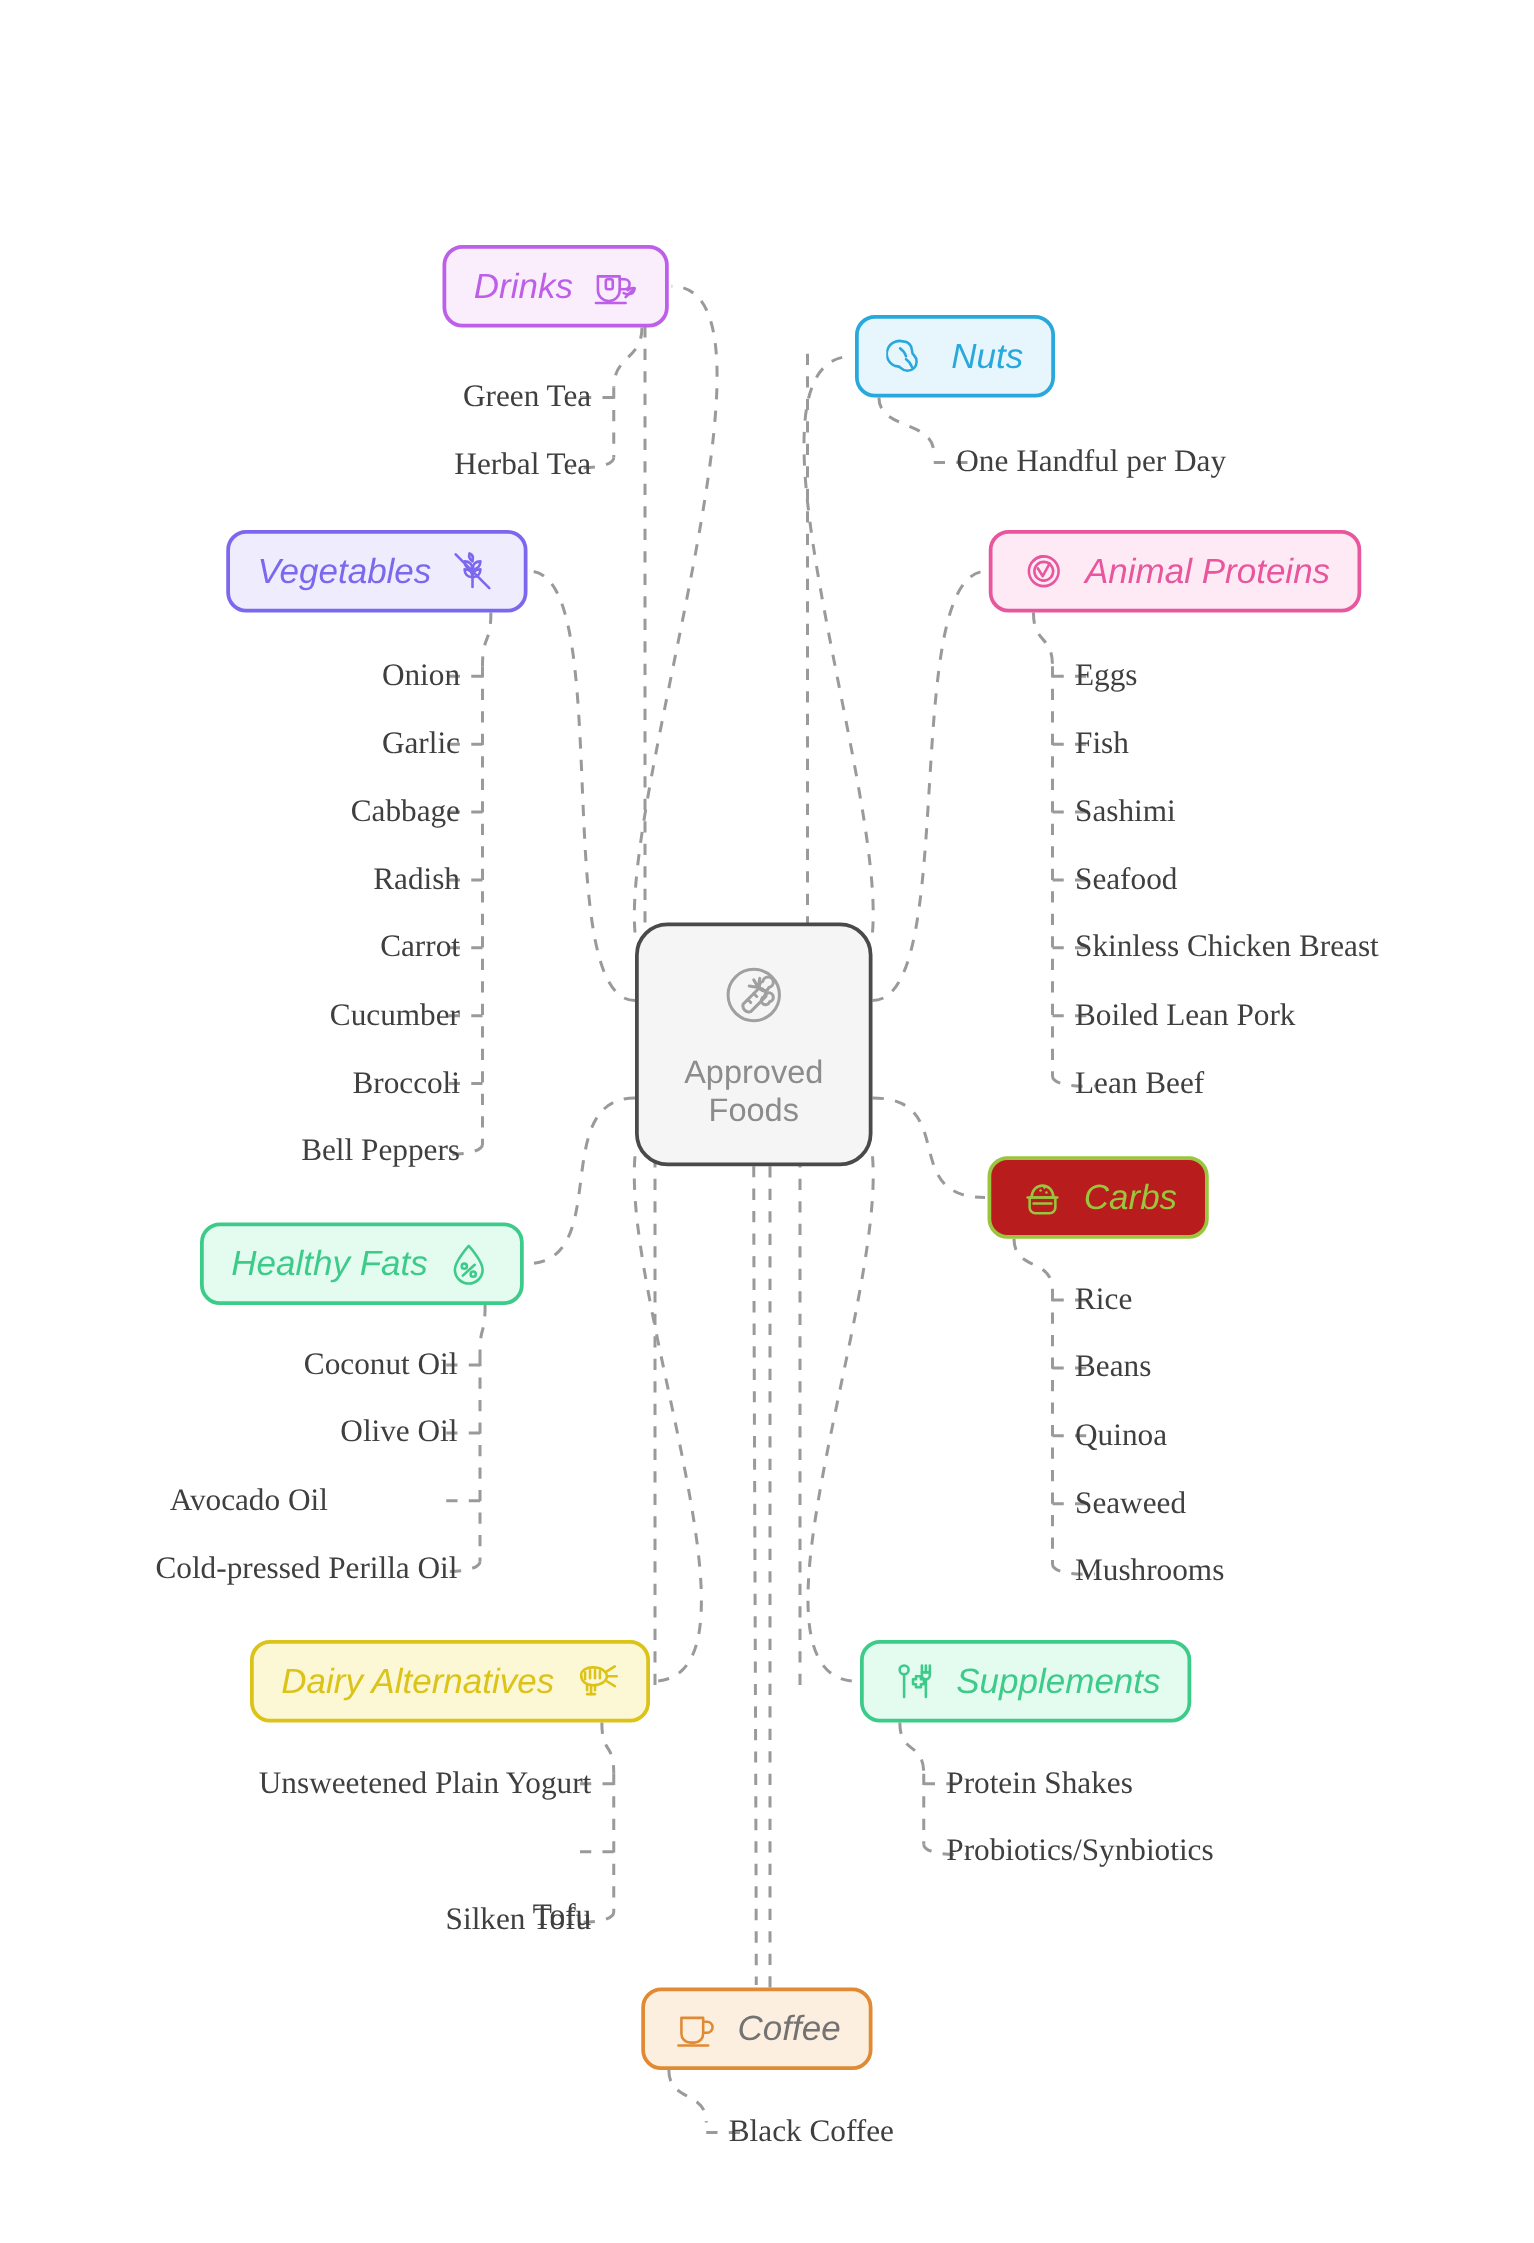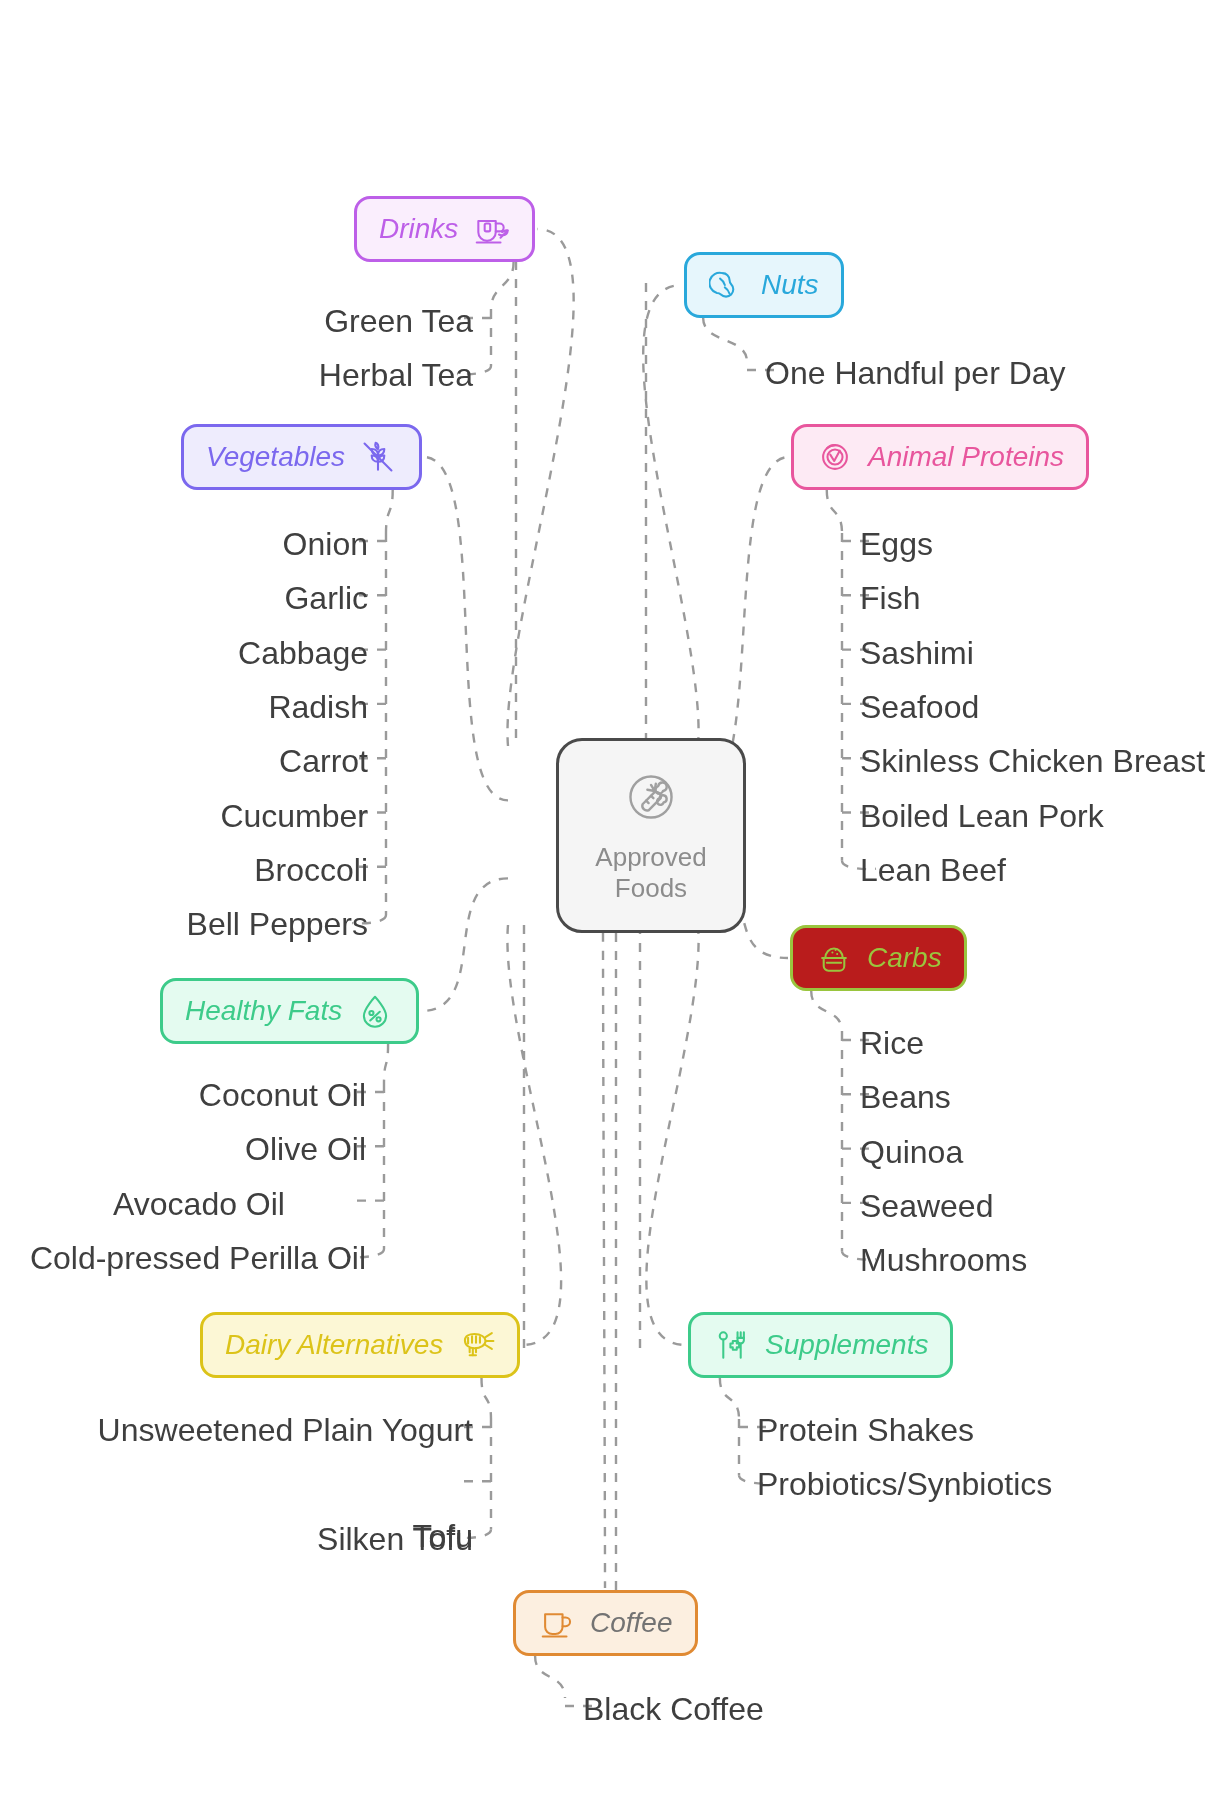--- a/index.html
+++ b/index.html
@@ -75,36 +75,36 @@
     left: 508px;
     top: 738px;
     border: 3px solid #4a4a4a;
     border-radius: 26px;
     background: #f5f5f5;
     display: flex;
     flex-direction: column;
     align-items: center;
     justify-content: center;
     gap: 12px;
-    margin-left: 48px;
   }
   .center-node .clbl {
     font-size: 26px;
     color: #8c8c8c;
     text-align: center;
     line-height: 1.18;
   }
 
   
   .leaf {
     position: absolute;
-    font-size: 32px;
+    font-size: 25px;
     color: #3f3f3f;
     white-space: nowrap;
     line-height: 1;
+    font-family: Liberation Serif, serif;
   }
   .leaf.r { text-align: left; }
   .leaf.l { text-align: right; }
 </style>
 </head>
 <body>
 
 <div id="canvas">
 
 

